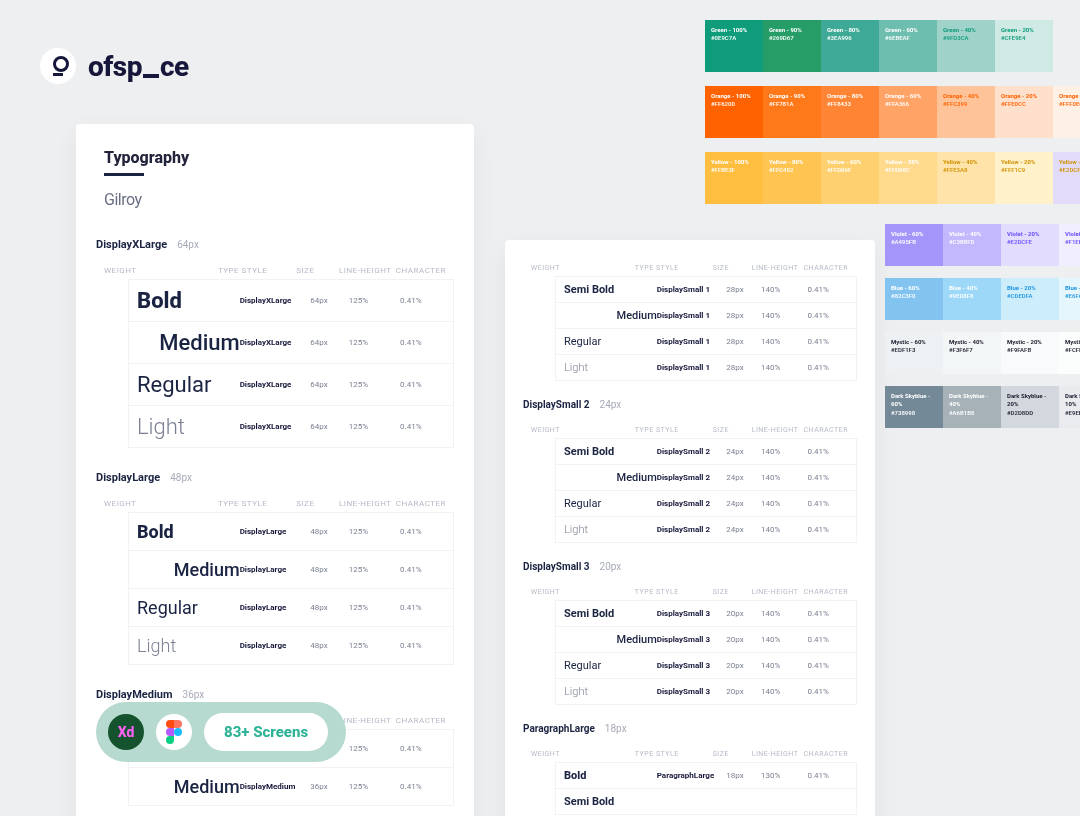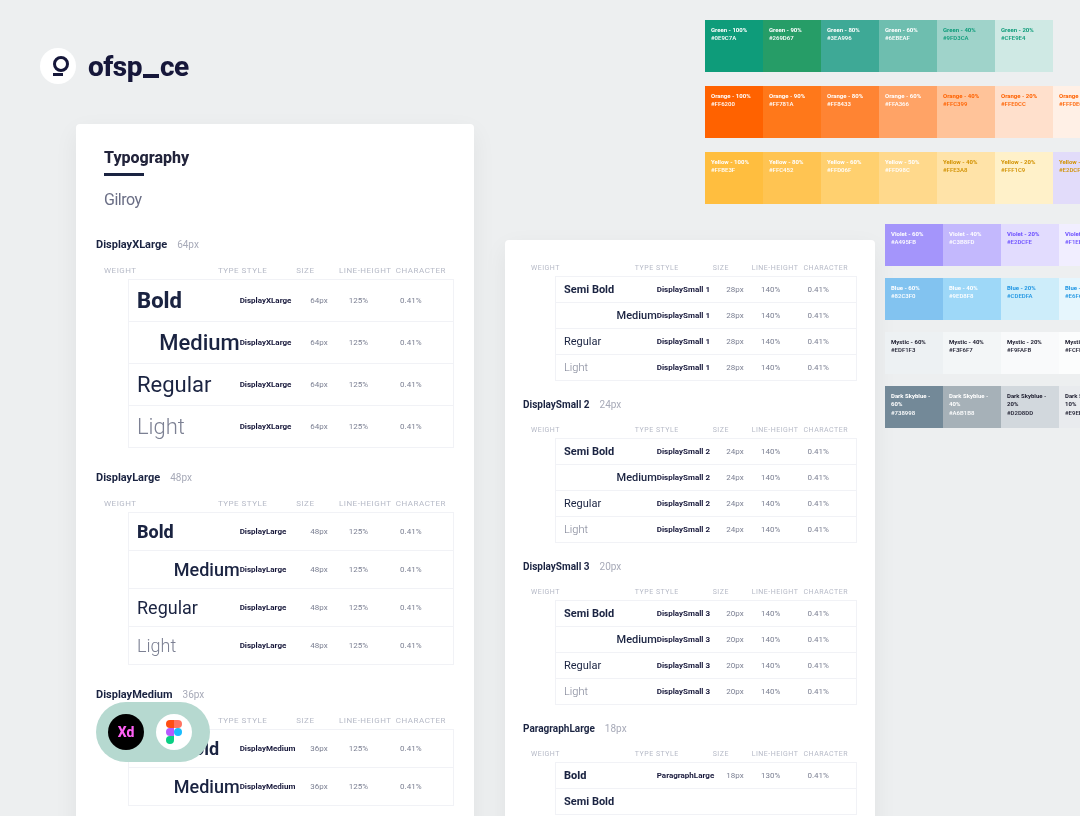--- a/index.html
+++ b/index.html
@@ -52,21 +52,21 @@
   .palette { position: absolute; left: 705px; top: 20px; width: 420px; }
   .palRow { display: flex; height: 52px; margin-bottom: 14px; }
   .palRow.sm { height: 42px; margin-bottom: 12px; }
   .sw { flex: 0 0 58px; padding: 6px 6px 0; font-size: 6px; line-height: 1.4; }
   .sw .swn { font-weight: 700; display: block; }
   .sw .swh { font-weight: 600; opacity: 0.95; }
   .txW { color: #fff; } .txD { color: #223; } .txC { } 
 
   
   .badge { position: absolute; left: 96px; top: 702px; display: flex; align-items: center; background: #B6D9D0; border-radius: 40px; padding: 12px 18px 12px 12px; gap: 12px; height: 60px; }
-  .b-xd { width: 36px; height: 36px; border-radius: 50%; background: #000000; color: #FF61F6; font-weight: 800; font-size: 14px; display: flex; align-items: center; justify-content: center; }
+  .b-xd { width: 36px; height: 36px; border-radius: 50%; background: #14532d; color: #FF61F6; font-weight: 800; font-size: 14px; display: flex; align-items: center; justify-content: center; }
   .b-fig { width: 36px; height: 36px; border-radius: 50%; background: #fff; display: flex; align-items: center; justify-content: center; }
   .b-pill { background: #fff; border-radius: 30px; padding: 10px 20px; font-weight: 800; font-size: 15px; color: #2DB396; }
 </style>
 </head>
 <body>
 
 <div class="canvas">
 
   <div class="brand">
     <div class="brand-mark">
@@ -398,15 +398,16 @@
     <div class="b-xd">Xd</div>
     <div class="b-fig">
       <svg width="16" height="24" viewBox="0 0 16 24">
         <circle cx="12" cy="12" r="4" fill="#19BCFE"></circle>
         <path d="M4 0h4v8H4a4 4 0 1 1 0-8z" fill="#FF4D12"></path>
         <path d="M8 0h4a4 4 0 1 1 0 8H8V0z" fill="#FF7361"></path>
         <path d="M4 8h4v8H4a4 4 0 1 1 0-8z" fill="#B659FF"></path>
         <path d="M4 16h4v4a4 4 0 1 1-4-4z" fill="#09CF83"></path>
       </svg>
     </div>
+    <div class="b-pill">83+ Screens</div>
   </div>
 
 </div>
 
 </body></html>

